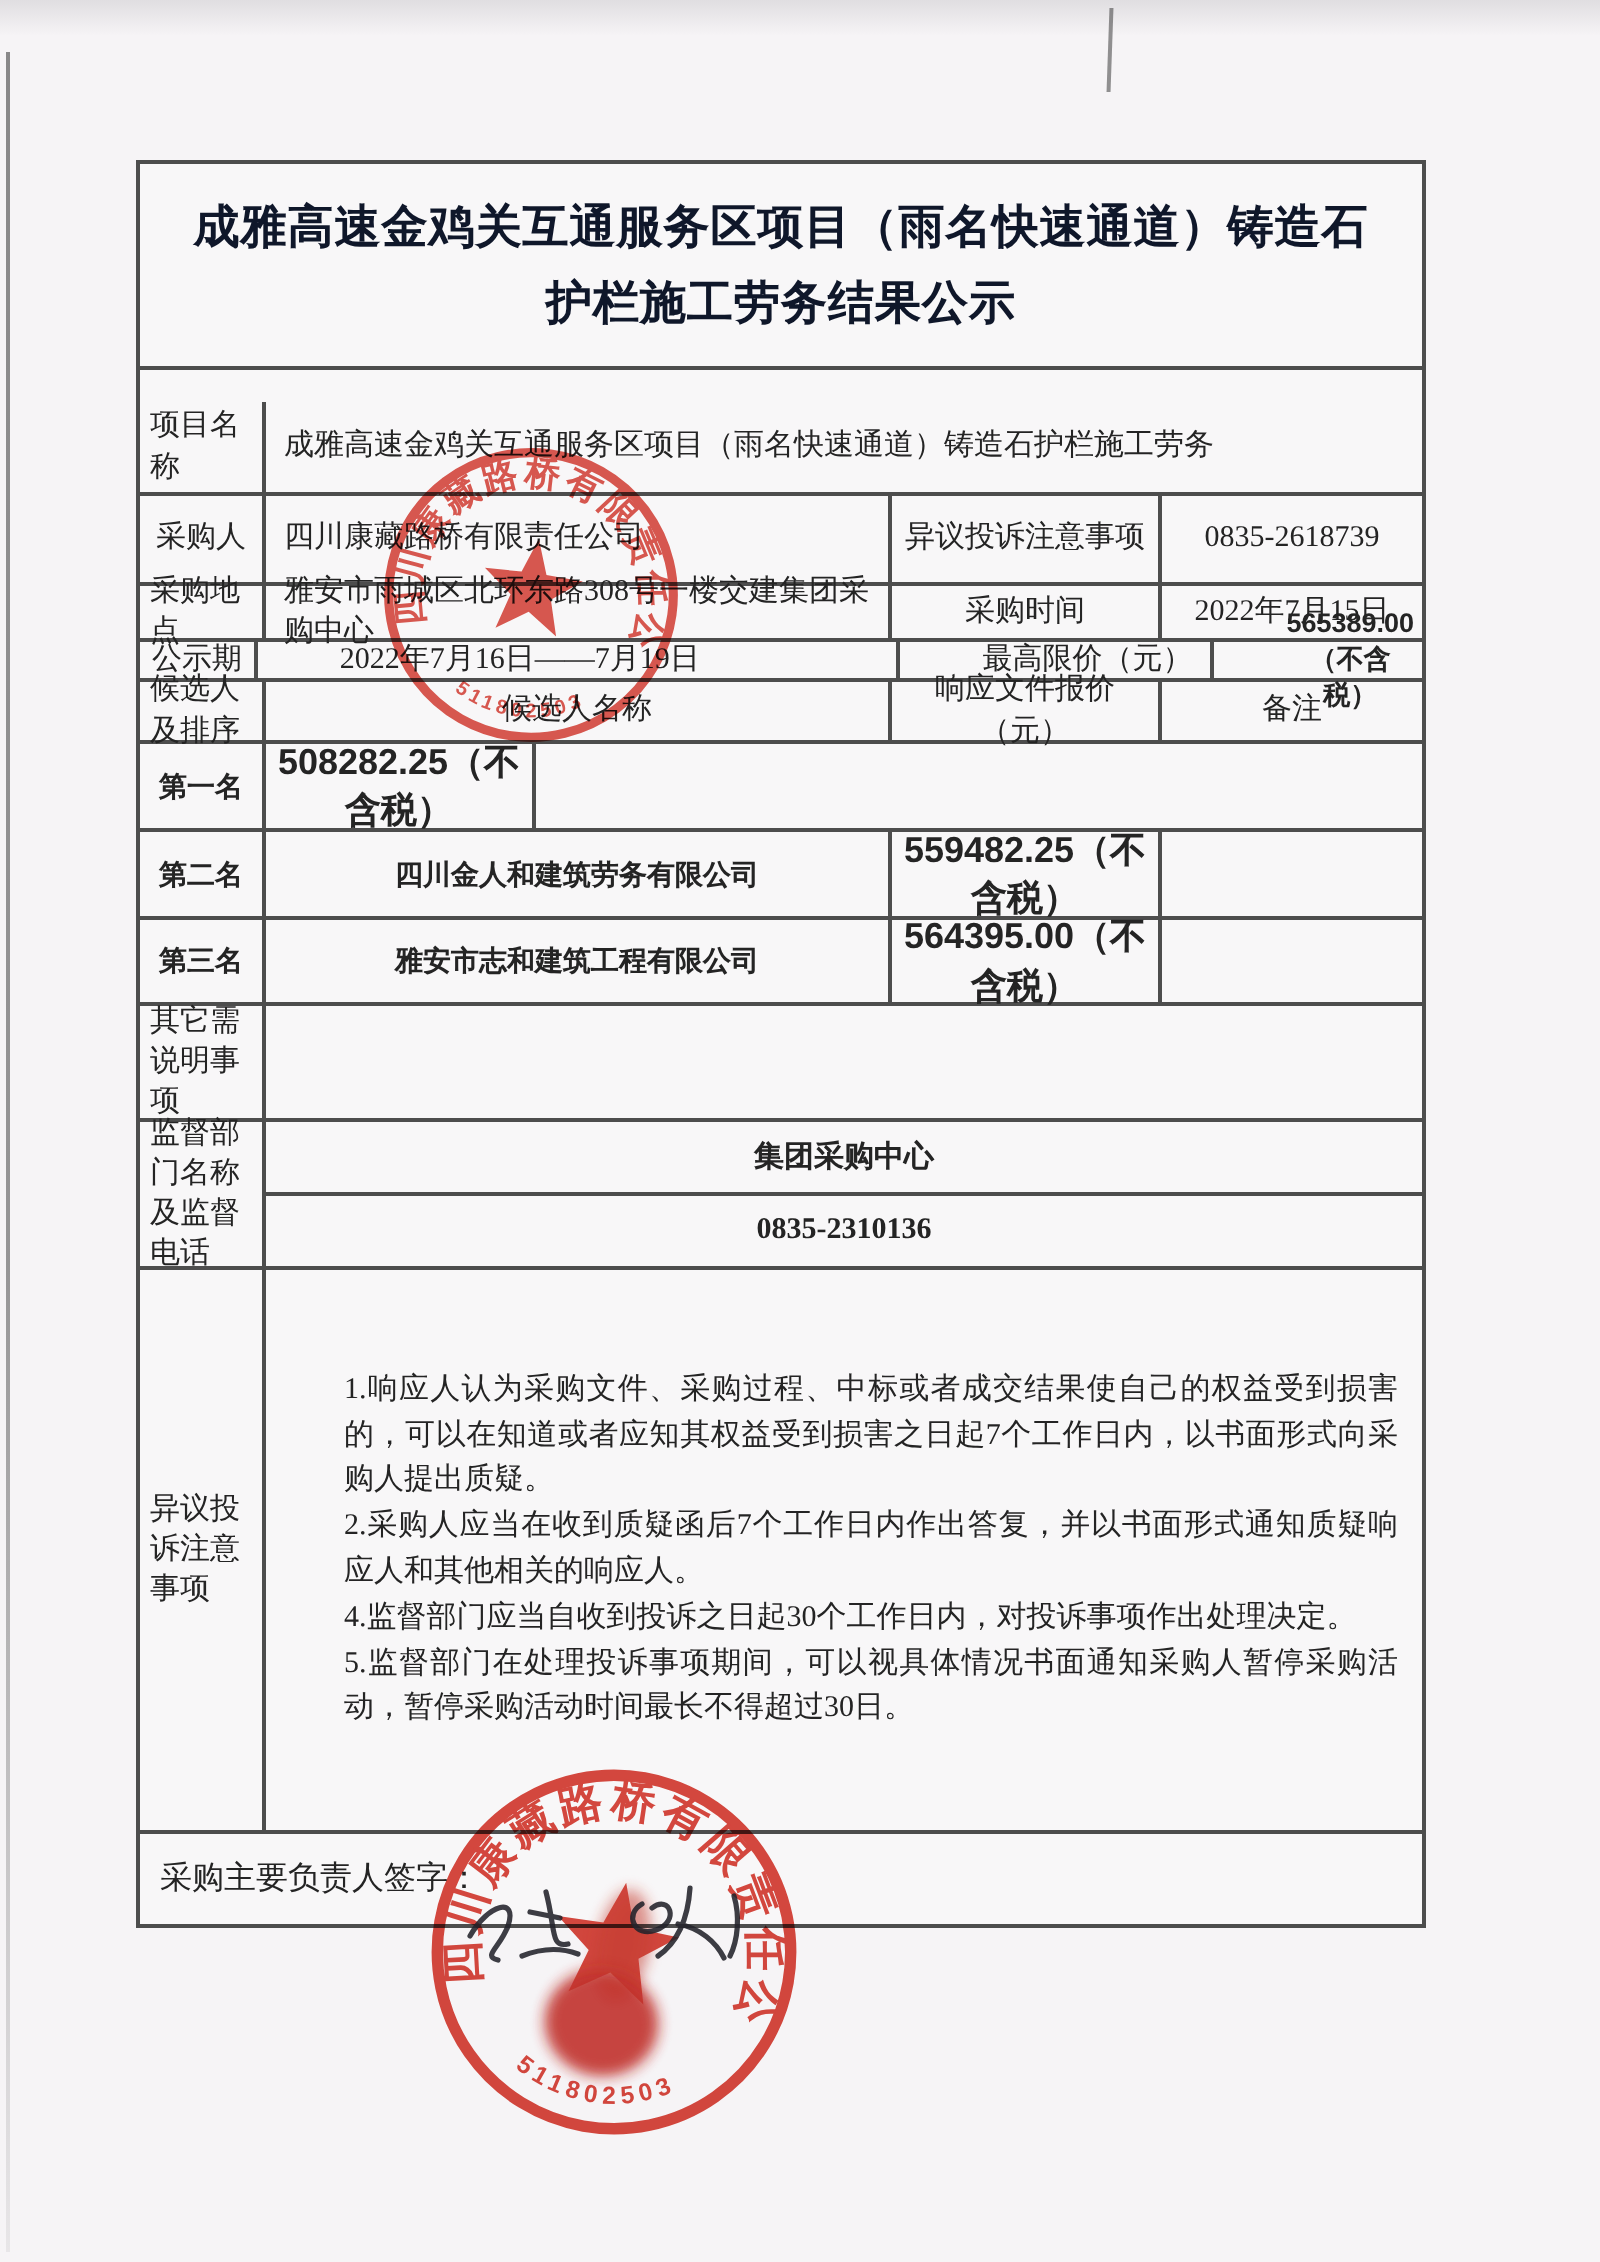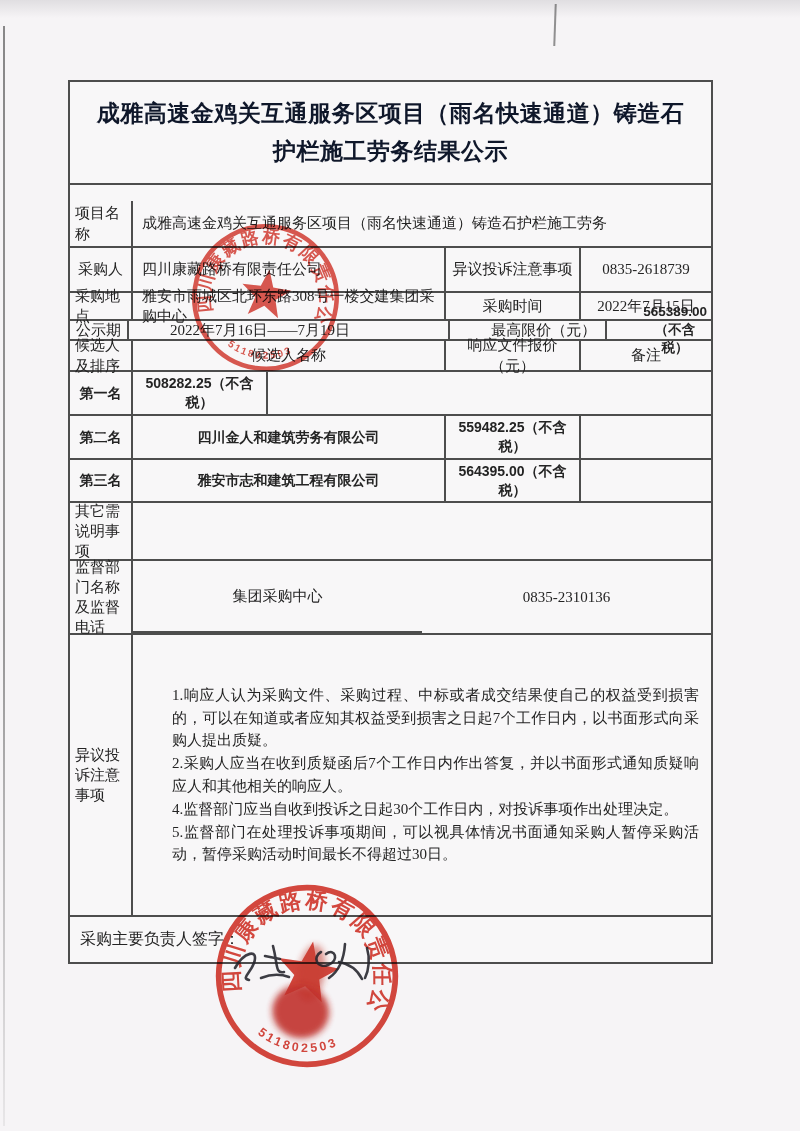--- a/index.html
+++ b/index.html
@@ -51,24 +51,24 @@
   .r-publicity{height:20px;gap:32px;}
   .r-cand-head{height:31px;}
   .r-cand{height:44px;}
   .r-cand3{height:43px;}
   .r-other{height:58px;}
   .r-super{height:74px;}
   .r-objection{height:282px;}
   .r-sign{height:45px;}
 
   .cand-name{font-family:"Liberation Sans", sans-serif;font-weight:600;font-size:14px;}
-  .cand-bid{font-family:"Liberation Sans", sans-serif;font-weight:600;font-size:14px;}
+  .cand-bid{font-family:"Liberation Sans", sans-serif;font-weight:600;font-size:18px;}
   .cand-rank{font-family:"Liberation Sans", sans-serif;font-weight:600;font-size:14px;}
 
-  .subcol{flex:1;display:flex;flex-direction:row;}
+  .subcol{flex:1;display:flex;flex-direction:column;font-weight:bold;}
   .subrow{flex:1;display:flex;align-items:center;justify-content:center;text-align:center;font-size:15px;}
   .subrow:first-child{border-bottom:2px solid var(--bc);}
 
   .objection-body{flex:1;align-self:stretch;display:flex;flex-direction:column;justify-content:center;
     padding:8px 12px 8px 10px;margin-left:29px;}
   .objection-body .para{font-size:15px;line-height:1.52;text-align:justify;}
 
   .sign-cell{width:100%;padding-left:10px;font-size:16px;}
 
   

